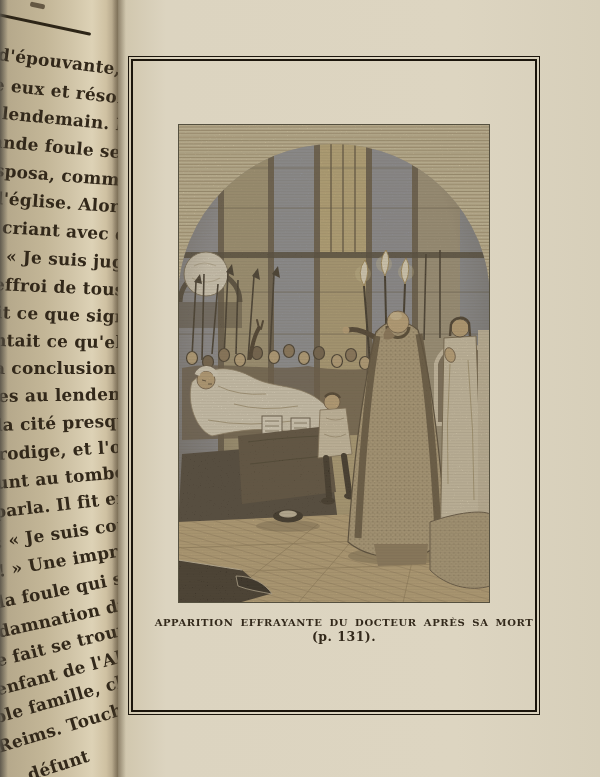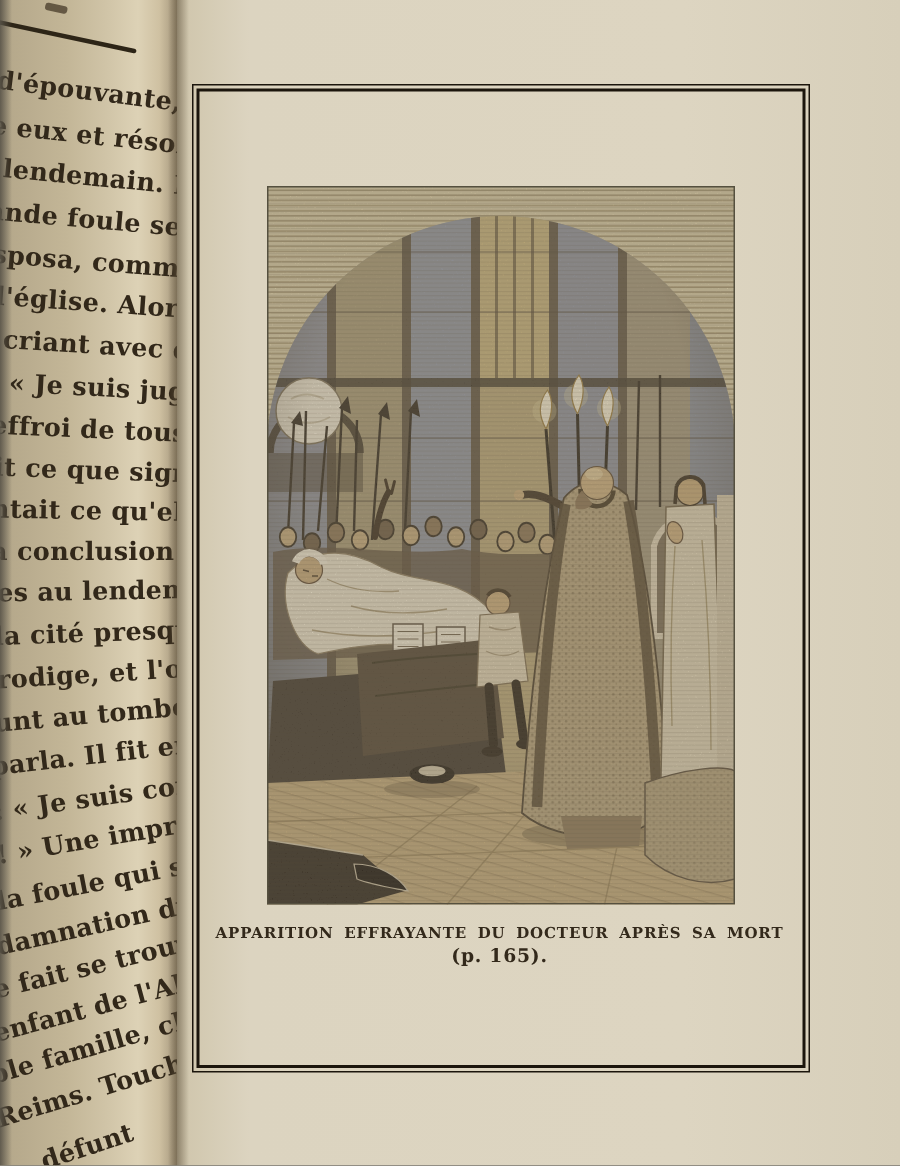--- a/index.html
+++ b/index.html
@@ -46,20 +46,21 @@
   .plate-frame-inner{
     position:absolute;left:2px;top:2px;right:2px;bottom:2px;
     border:2.5px solid #1b150c;
   }
   .engraving{
     position:absolute;left:178px;top:124px;width:312px;height:479px;
   }
   .caption{
     position:absolute;left:128px;top:616px;width:410px;text-align:center;
     color:#33291b;
+    padding-left:11px;
   }
   .caption .cap1{
     font-weight:700;font-size:10px;letter-spacing:.6px;word-spacing:3px;line-height:13px;
   }
   .caption .cap2{
     font-weight:700;font-size:12.5px;line-height:15px;letter-spacing:.5px;
   }
 </style>
 </head>
 <body>
@@ -298,16 +299,16 @@
       <path d="M58,452 C74,452 88,460 94,470 C84,468 70,466 60,462 Z" fill="#15100b" stroke="#c9bda2" stroke-width="0.8"></path>
 
       <rect width="312" height="479" fill="url(#fineLines)" opacity="0.14"></rect>
       <rect width="312" height="479" filter="url(#noiseF)" opacity="0.4"></rect>
       <rect x="0.5" y="0.5" width="311" height="478" fill="none" stroke="#55503f" stroke-width="1"></rect>
     </svg>
   </div>
 
   <div class="caption">
     <div class="cap1">APPARITION EFFRAYANTE DU DOCTEUR APRÈS SA MORT</div>
-    <div class="cap2">(p. 165).</div>
+    <div class="cap2">(p. 131).</div>
   </div>
 
 </div>
 
 </body></html>

